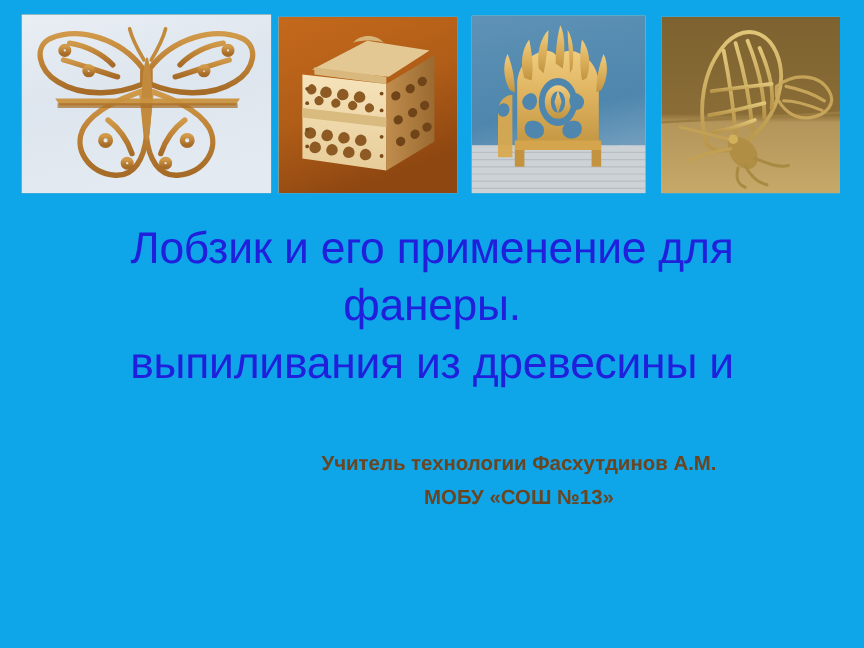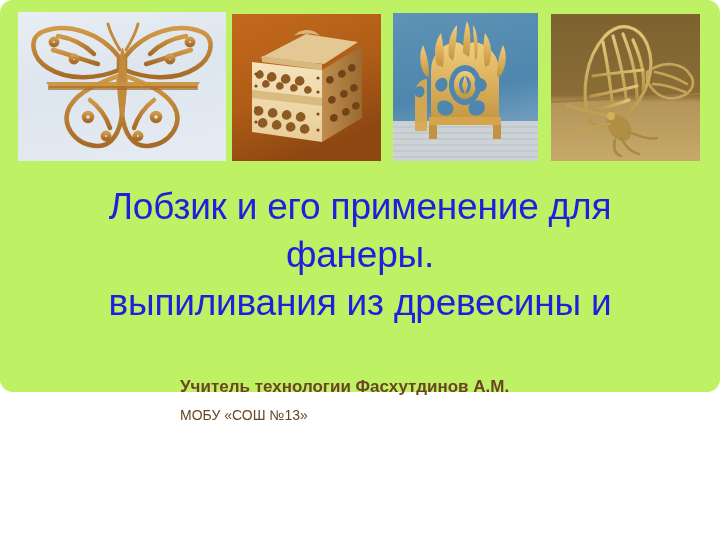--- a/index.html
+++ b/index.html
@@ -13,23 +13,22 @@
     overflow: hidden;
     font-family: "Liberation Sans", sans-serif;
     position: relative;
   }
 
   
   .slide {
     position: absolute;
     left: 0; top: 0;
     width: 720px;
-    height: 392px;
-    background: #bef264;
-    border-radius: 13px;
+    height: 540px;
+    background: #0ea5e9;
   }
 
   
   .photo-strip {
     position: absolute;
     left: 0;
     top: 11px;
     width: 720px;
     height: 142px;
   }
@@ -63,33 +62,33 @@
     letter-spacing: -0.2px;
     white-space: nowrap;
   }
 
   
   .subtitle-block {
     position: absolute;
     left: 180px;
     top: 373px;
     width: 505px;
-    text-align: left;
+    text-align: center;
   }
   .subtitle-line-1 {
     color: #6b4420;
     font-size: 17px;
     line-height: 28px;
     font-weight: bold;
   }
   .subtitle-line-2 {
     color: #6b4420;
-    font-size: 14px;
+    font-size: 17px;
     line-height: 28px;
-    font-weight: 400;
+    font-weight: 700;
   }
 </style>
 </head>
 <body>
 
 <div class="slide">
 
   <div class="photo-strip">
 
     <div class="photo photo-1">

